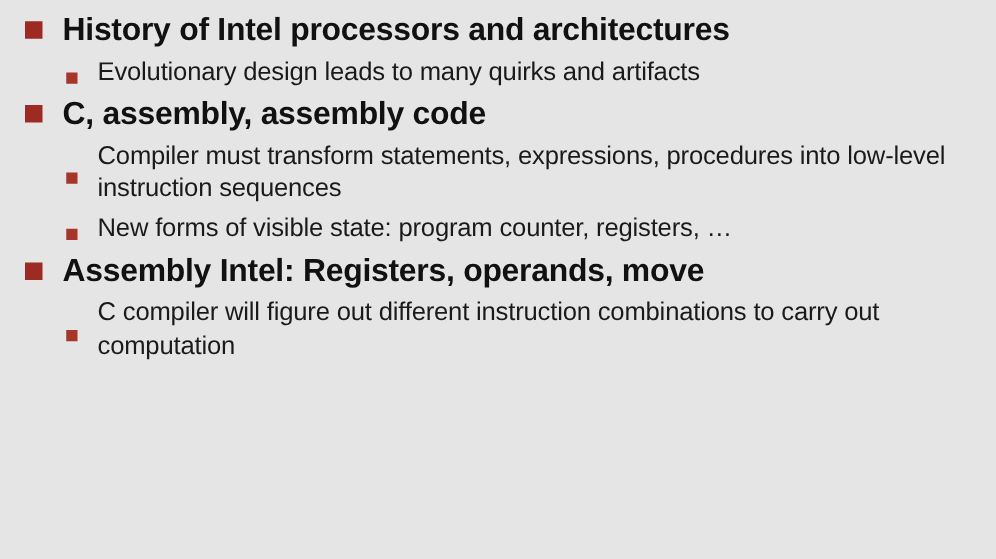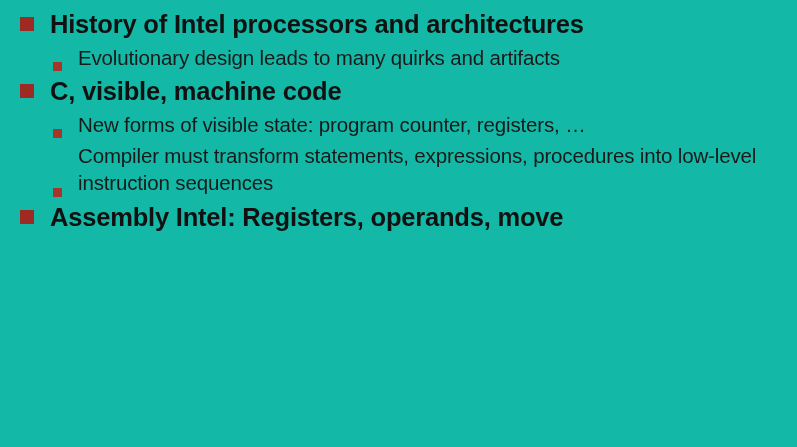--- a/index.html
+++ b/index.html
@@ -67,21 +67,21 @@
 
   
   .l2-list {
     list-style: none;
     margin: 0;
     padding: 0;
   }
 
   .l2-row {
     display: flex;
-    align-items: flex-end;
+    align-items: center;
     margin-top: 5px;
     padding-left: 43px;
   }
 
   .l2-bullet {
     flex: 0 0 auto;
     width: 9px;
     height: 9px;
     background: #A73529;
     margin-top: 9px;
@@ -94,58 +94,64 @@
     font-weight: normal;
     color: #1a1a1a;
     line-height: 1.30;
     letter-spacing: -0.15px;
     max-width: 700px;
   }
 </style>
 </head>
 <body>
 
-<div id="slide" style="background: #14b8a6;">
+<div id="slide" style="background: #e5e5e5;">
 
   <ul class="outline-list">
 
     <li class="l1-item">
       <div class="l1-row">
         <span class="l1-bullet" style="background: rgb(158, 43, 35);"></span>
         <span class="l1-text">History of Intel processors and architectures</span>
       </div>
       <ul class="l2-list">
         <li class="l2-row">
           <span class="l2-bullet" style="background: rgb(167, 53, 41);"></span>
           <span class="l2-text">Evolutionary design leads to many quirks and artifacts</span>
         </li>
       </ul>
     </li>
 
     <li class="l1-item">
       <div class="l1-row">
         <span class="l1-bullet" style="background: rgb(158, 43, 35);"></span>
-        <span class="l1-text">C, visible, machine code</span>
+        <span class="l1-text">C, assembly, assembly code</span>
       </div>
       <ul class="l2-list">
         <li class="l2-row">
           <span class="l2-bullet" style="background: rgb(167, 53, 41);"></span>
-          <span class="l2-text">New forms of visible state: program counter, registers, …</span>
+          <span class="l2-text">Compiler must transform statements, expressions, procedures into low-level instruction sequences</span>
         </li>
         <li class="l2-row">
           <span class="l2-bullet" style="background: rgb(167, 53, 41);"></span>
-          <span class="l2-text">Compiler must transform statements, expressions, procedures into low-level instruction sequences</span>
+          <span class="l2-text">New forms of visible state: program counter, registers, …</span>
         </li>
       </ul>
     </li>
 
     <li class="l1-item">
       <div class="l1-row">
         <span class="l1-bullet" style="background: rgb(158, 43, 35);"></span>
         <span class="l1-text">Assembly Intel: Registers, operands, move</span>
       </div>
     </li>
 
     <li class="l1-item">
+      <ul class="l2-list">
+        <li class="l2-row">
+          <span class="l2-bullet" style="background: rgb(167, 53, 41);"></span>
+          <span class="l2-text">C compiler will figure out different instruction combinations to carry out computation</span>
+        </li>
+      </ul>
     </li>
 
   </ul>
 </div>
 
 </body></html>

